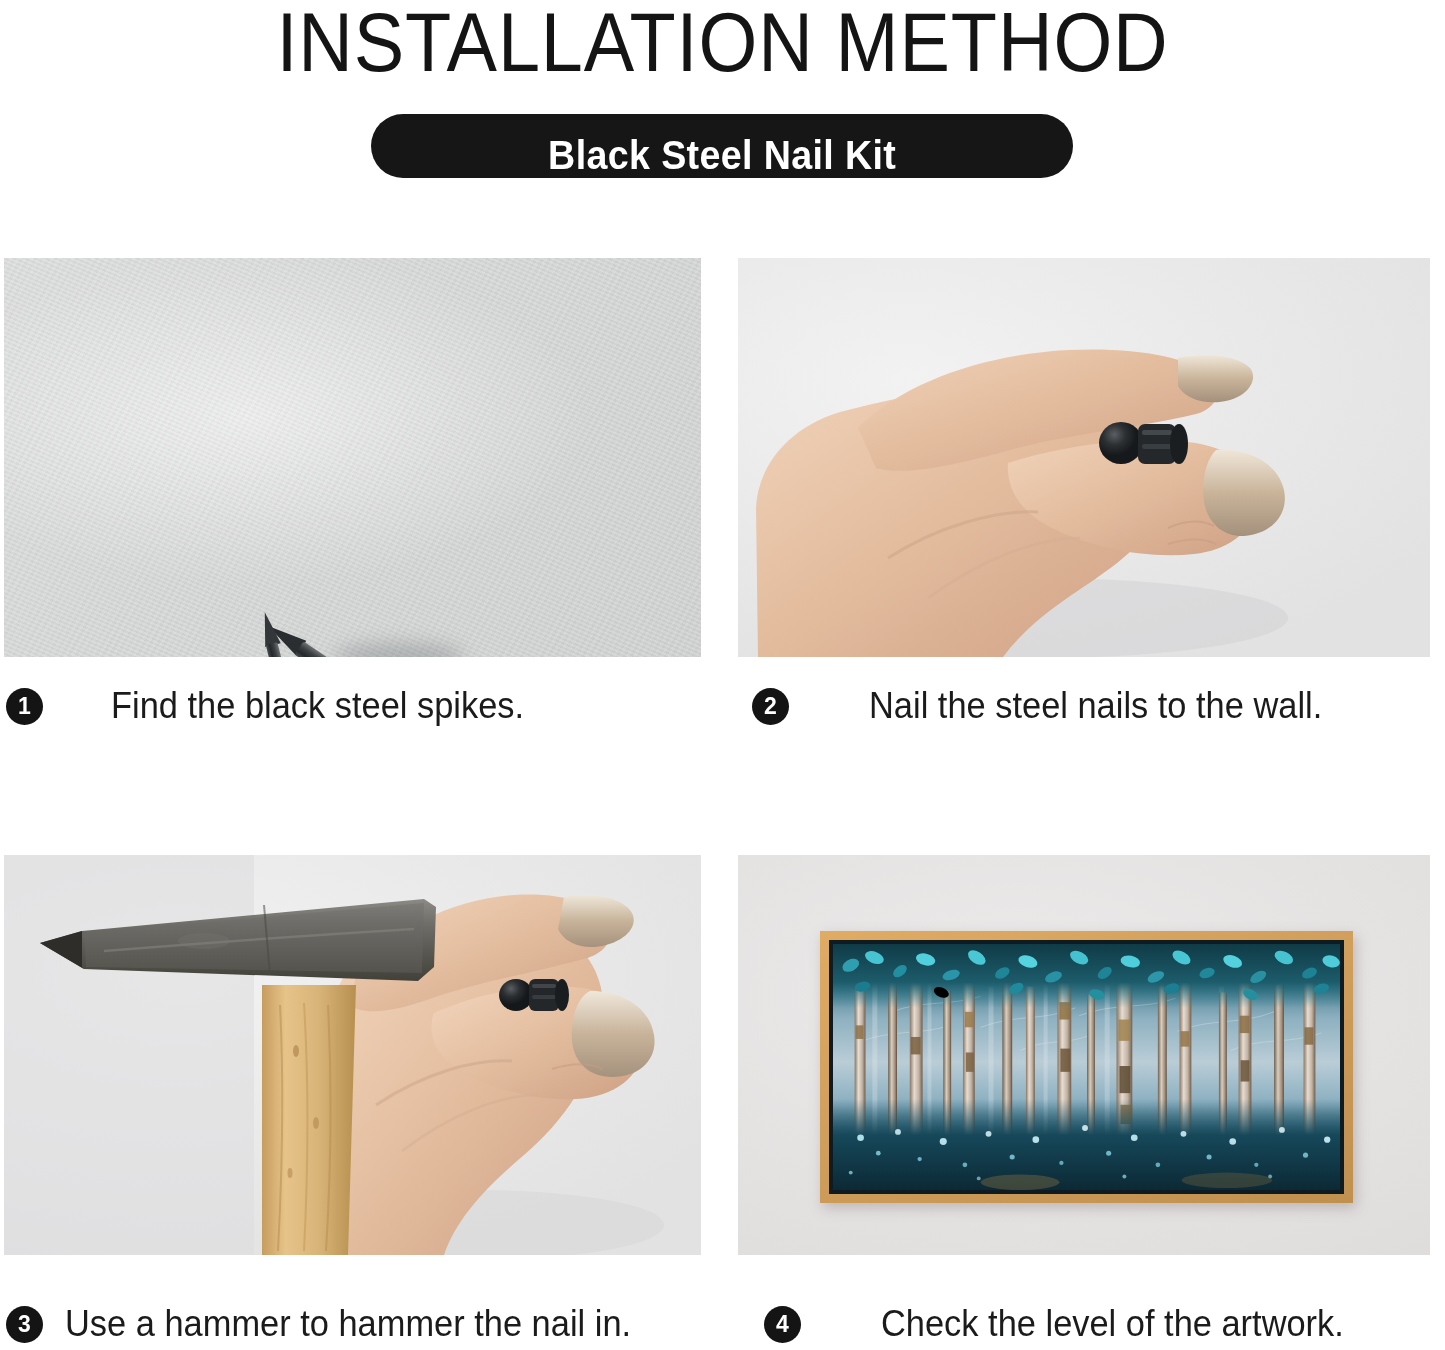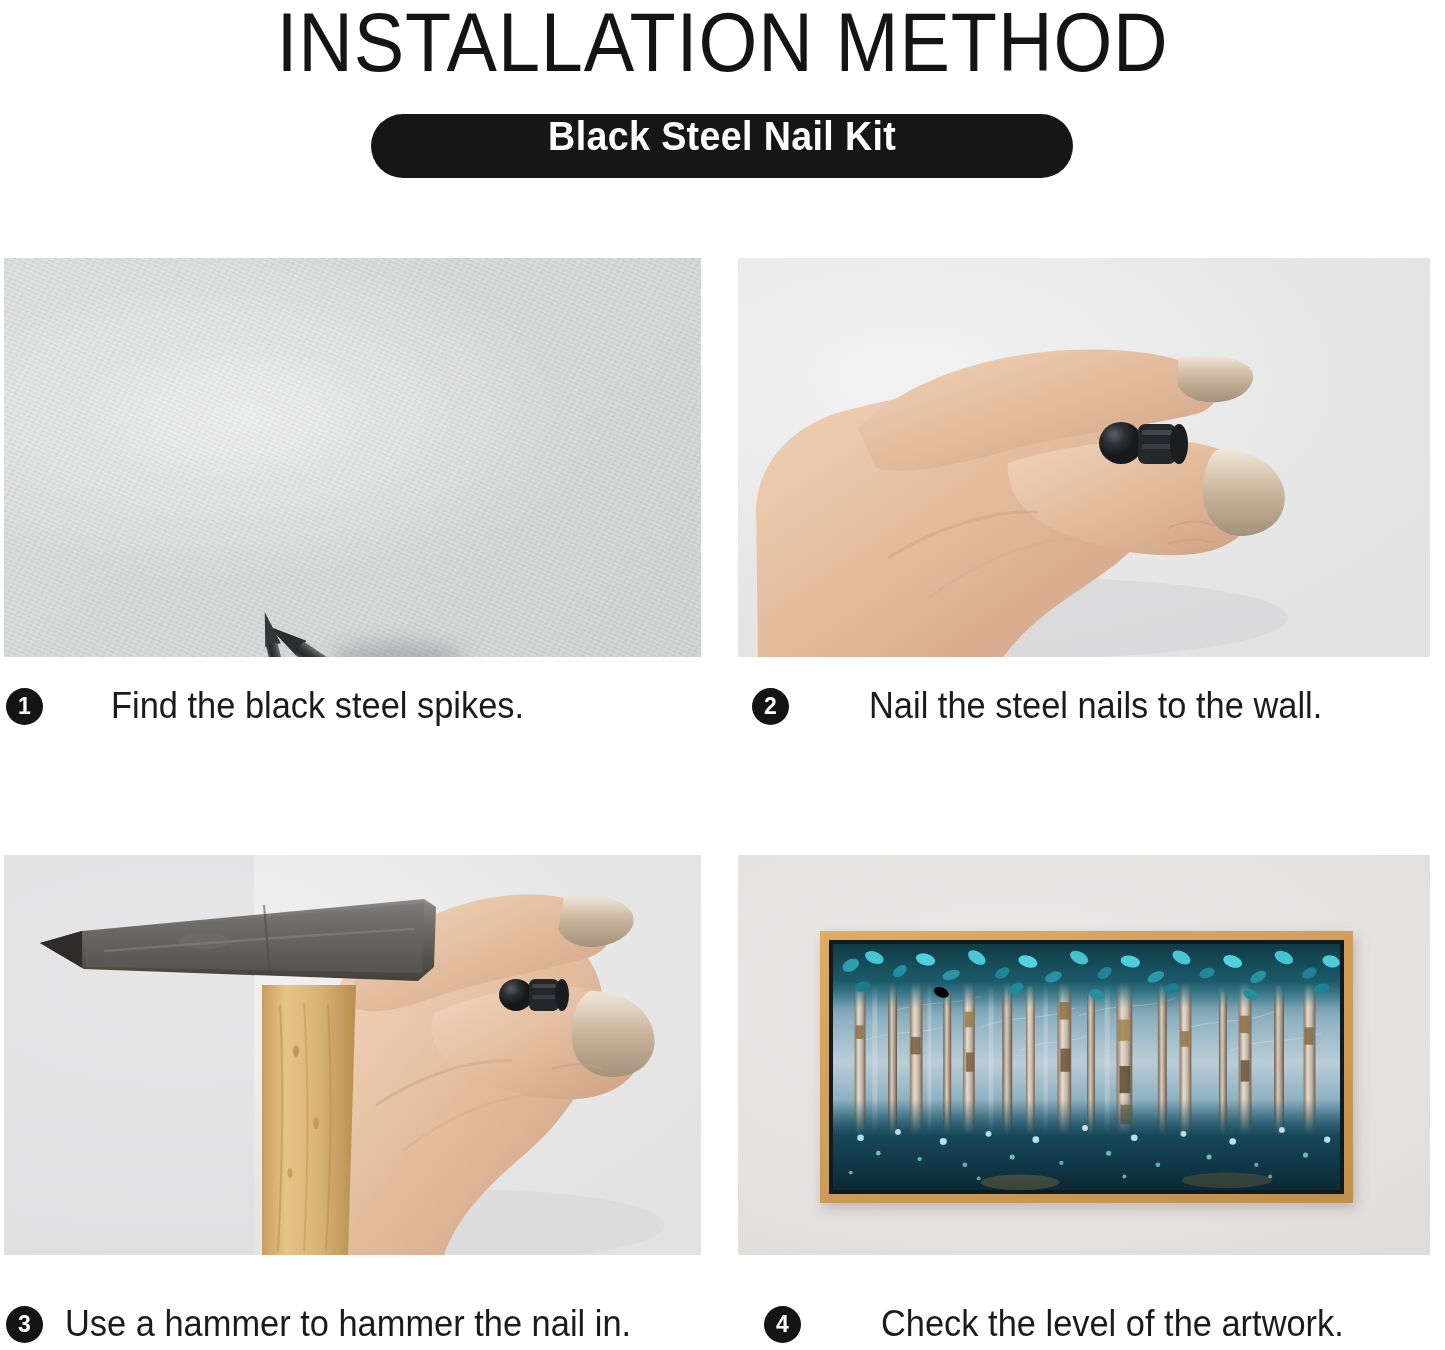--- a/index.html
+++ b/index.html
@@ -38,21 +38,21 @@
     transform-origin: center top;
     white-space: nowrap;
   }
   #subtitle-pill {
     position: absolute;
     left: 371px; top: 114px;
     width: 702px; height: 64px;
     background: #161616;
     border-radius: 34px;
     display: flex;
-    align-items: flex-start;
+    align-items: flex-end;
     justify-content: center;
   }
   #subtitle-text {
     font-family: "Liberation Sans", sans-serif;
     font-weight: 700;
     font-size: 40px;
     color: #ffffff;
     letter-spacing: 0.4px;
     transform: scaleX(0.94);
     white-space: nowrap;

